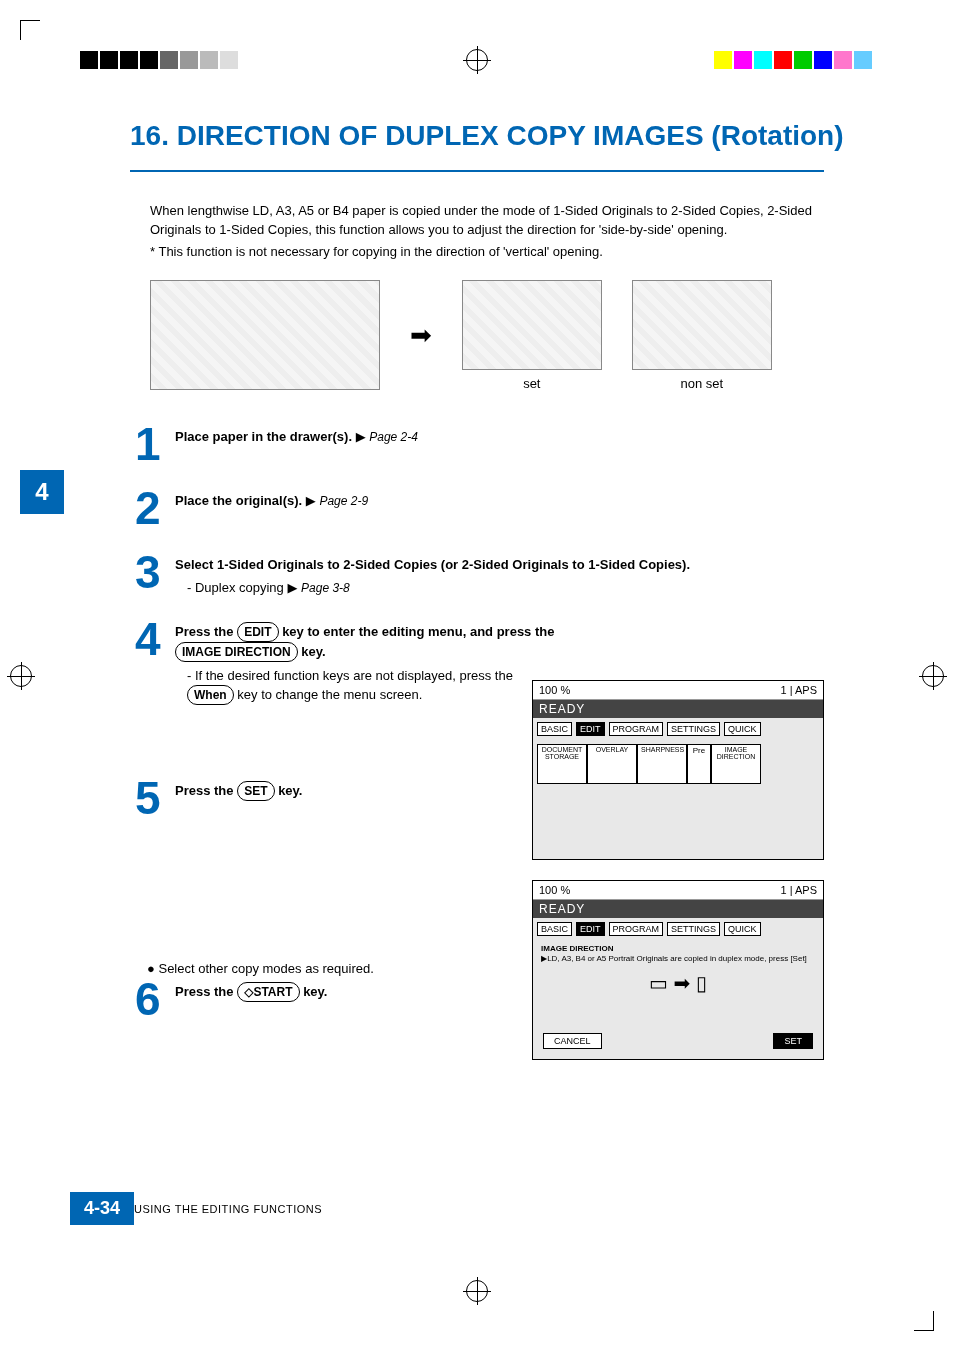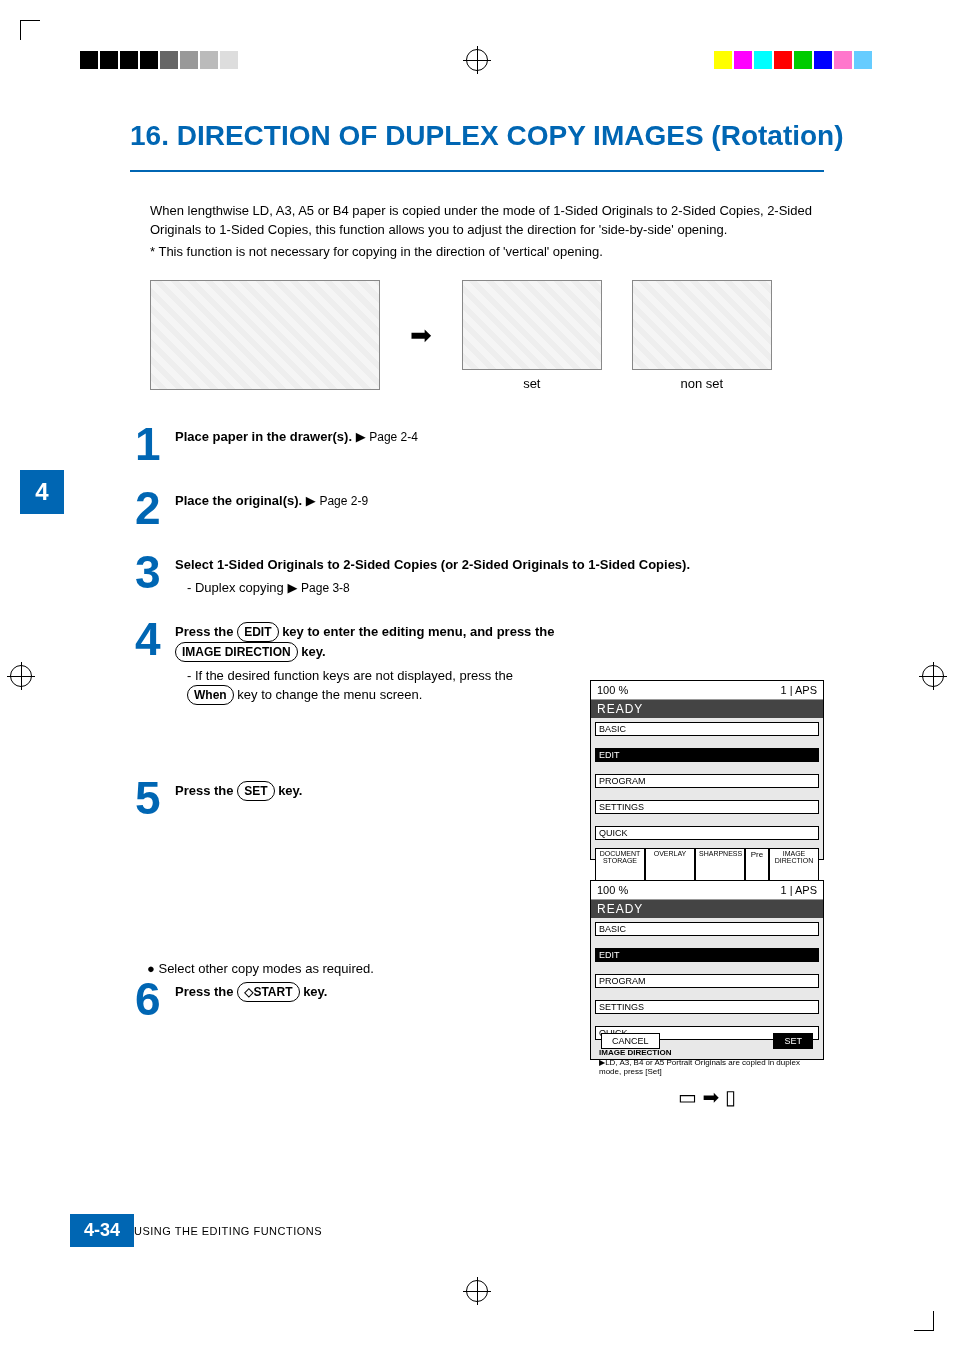--- a/index.html
+++ b/index.html
@@ -97,54 +97,54 @@
   .bignum {
     color: #0066b3;
     font-size: 46px;
     font-weight: bold;
     line-height: 1;
     width: 40px;
     flex-shrink: 0;
   }
   .step-body { padding-top: 6px; font-size: 13px; line-height: 1.5; flex: 1; }
   .step-body b { font-weight: bold; }
-  .pageref { font-size: 12px; }
+  .pageref { font-size: 12px; font-style: italic; }
   .keycap {
     border: 1px solid #000;
     border-radius: 10px;
     padding: 0 6px;
     font-weight: bold;
     display: inline-block;
     font-size: 12px;
   }
   .sub { margin-left: 12px; margin-top: 4px; font-size: 13px; }
   .bullet-line { margin-left: 12px; margin-top: 10px; font-size: 13px; }
 
   .screen-ph {
     position: absolute;
     right: 70px;
-    width: 234px;
+    width: 292px;
     height: 180px;
     border: 1px solid #000;
     background: #e8e8e8;
   }
   .screen-ph .status { background: #fff; padding: 3px 6px; font-size: 11px; display: flex; justify-content: space-between; border-bottom: 1px solid #999; }
   .screen-ph .ready { background: #444; color: #fff; padding: 2px 6px; font-size: 12px; letter-spacing: 1px; }
-  .screen-ph .tabs { display: flex; gap: 12px; padding: 4px; font-size: 9px; flex-direction: column; }
+  .screen-ph .tabs { display: flex; gap: 4px; padding: 4px; font-size: 9px; }
   .screen-ph .tab { border: 1px solid #000; padding: 1px 3px; background: #fff; }
   .screen-ph .tab.active { background: #000; color: #fff; }
   .screen1 { top: 580px; }
   .screen2 { top: 780px; }
   .screen-msg { font-size: 8px; padding: 4px 8px; line-height: 1.2; }
   .screen-buttons { display: flex; justify-content: space-between; padding: 6px 10px; position: absolute; bottom: 4px; left: 0; right: 0; }
   .screen-btn { border: 1px solid #000; font-size: 9px; padding: 2px 10px; background: #fff; }
 
   .footer {
     position: absolute;
-    bottom: 4px;
+    bottom: 26px;
     left: 10px;
     display: flex;
     align-items: center;
   }
   .footer-tab {
     background: #0066b3;
     color: #fff;
     font-weight: bold;
     font-size: 18px;
     padding: 6px 14px;

